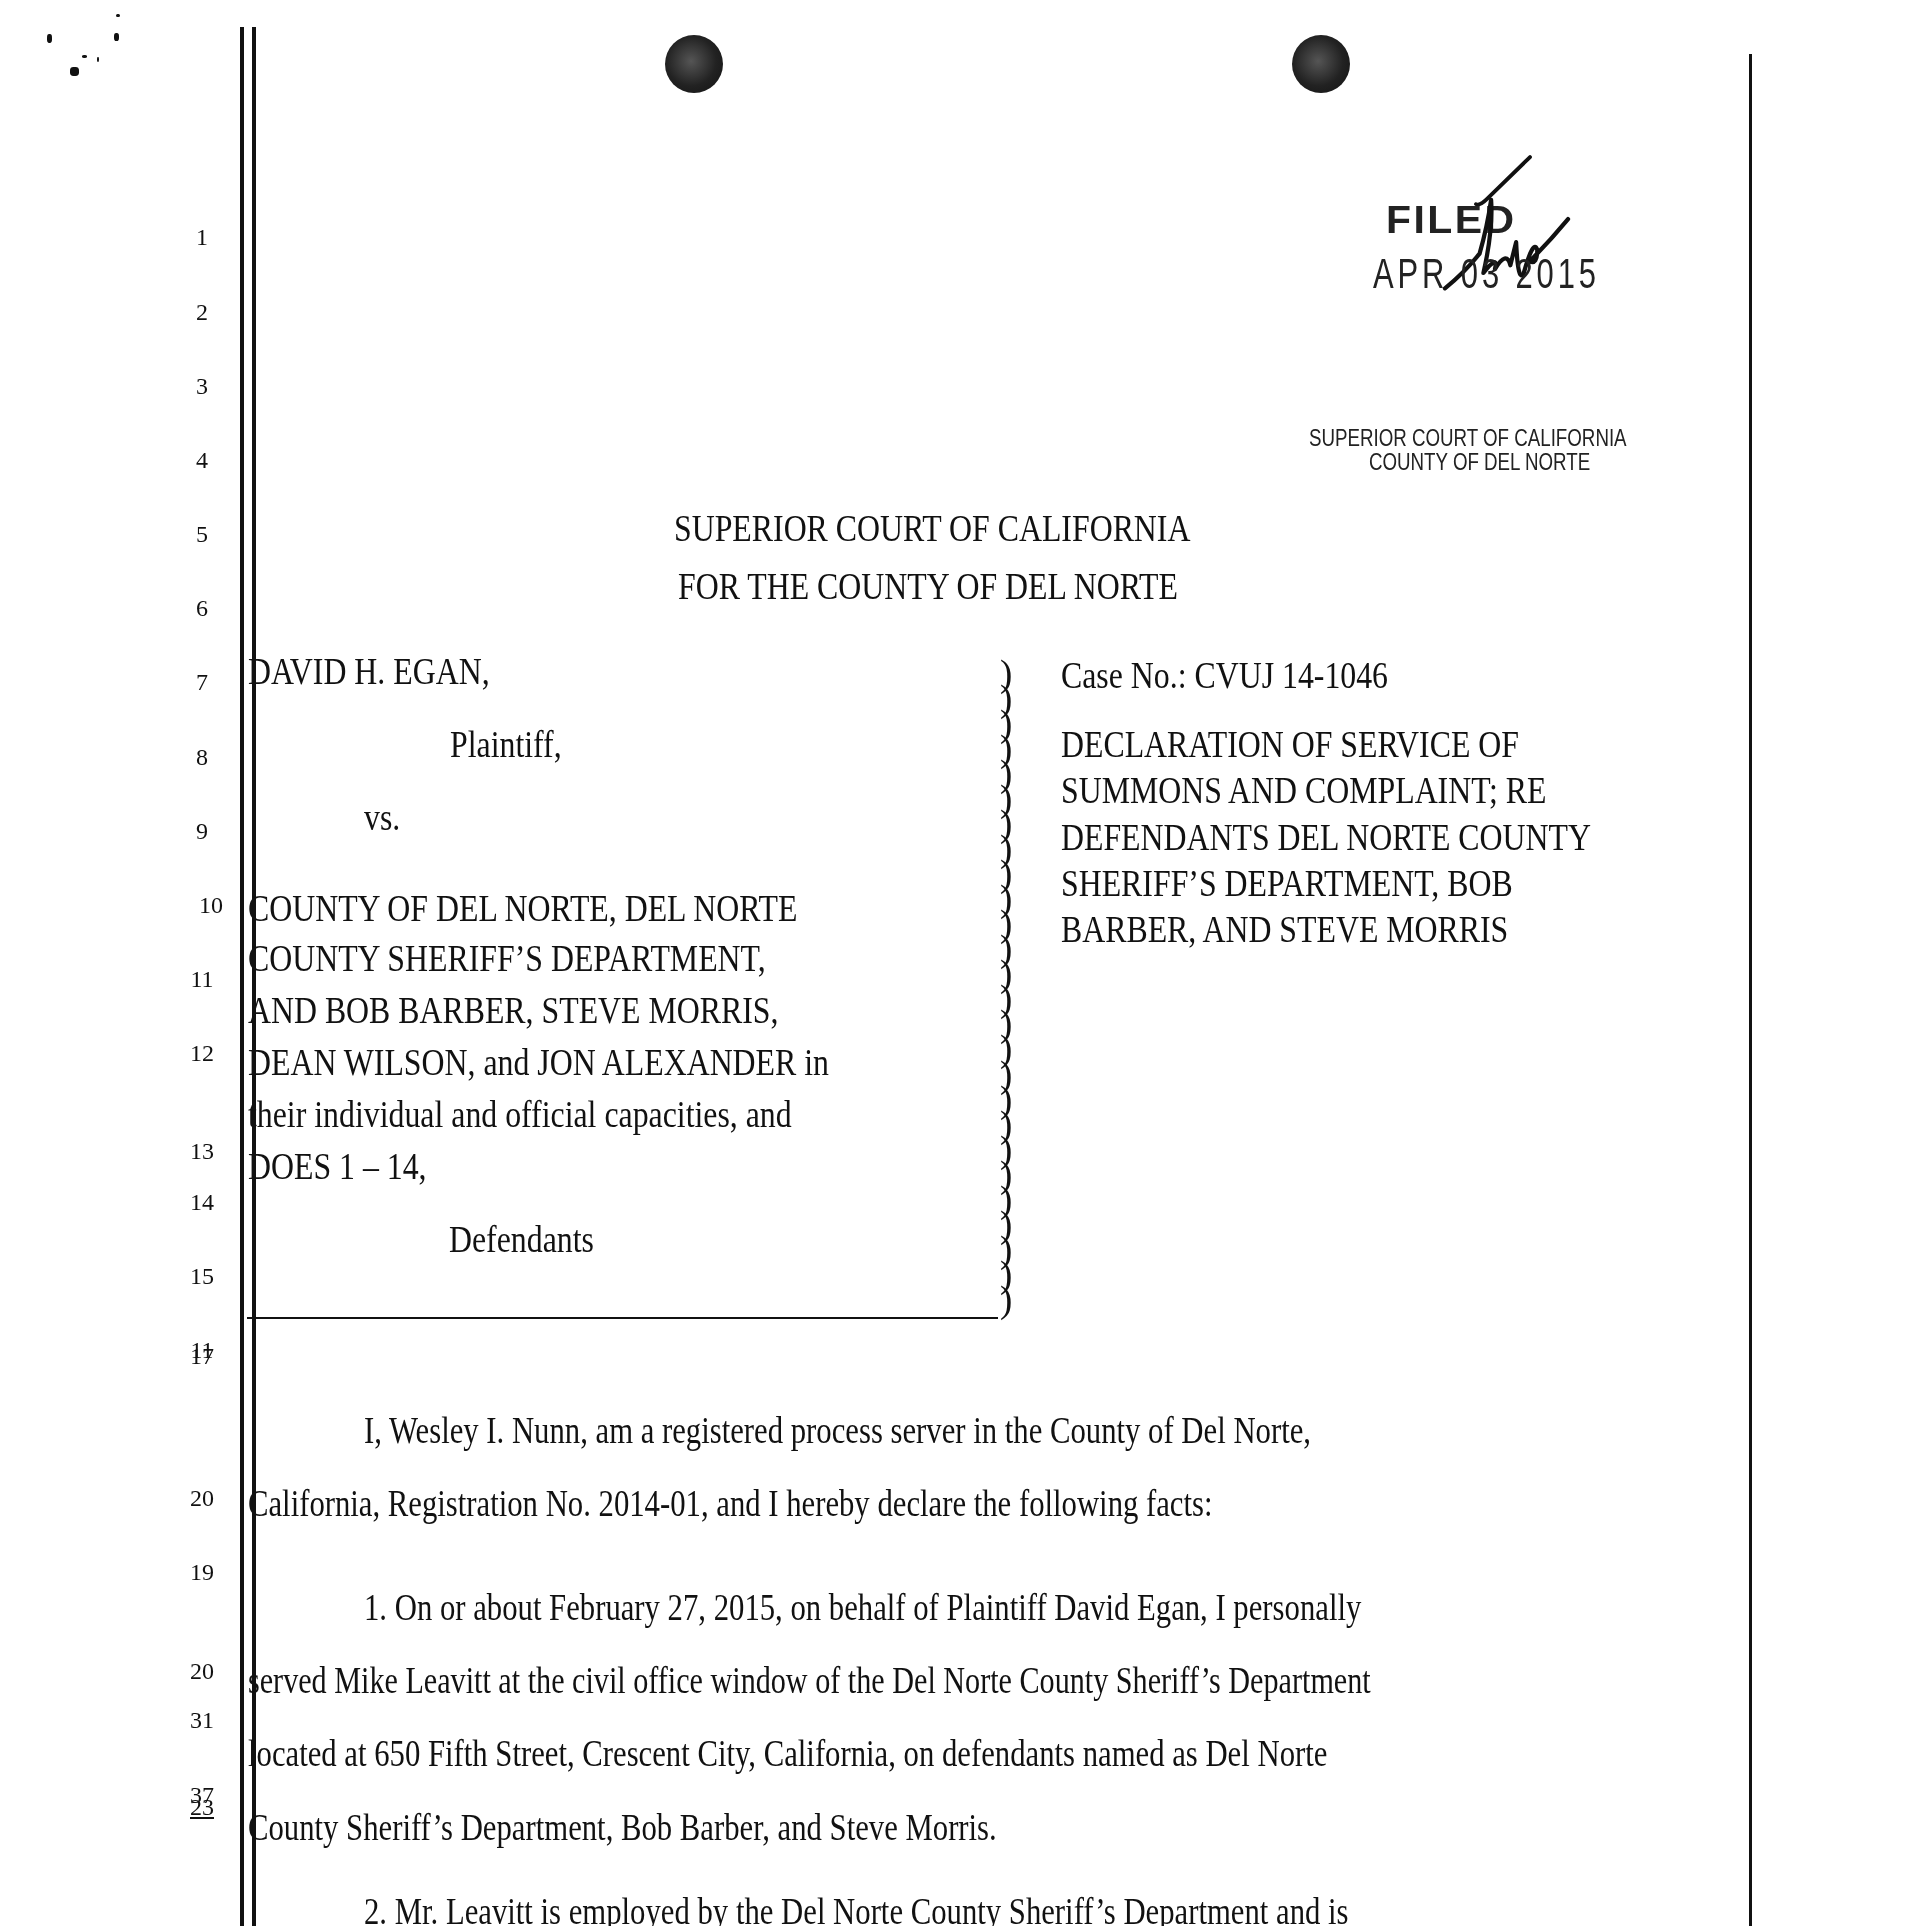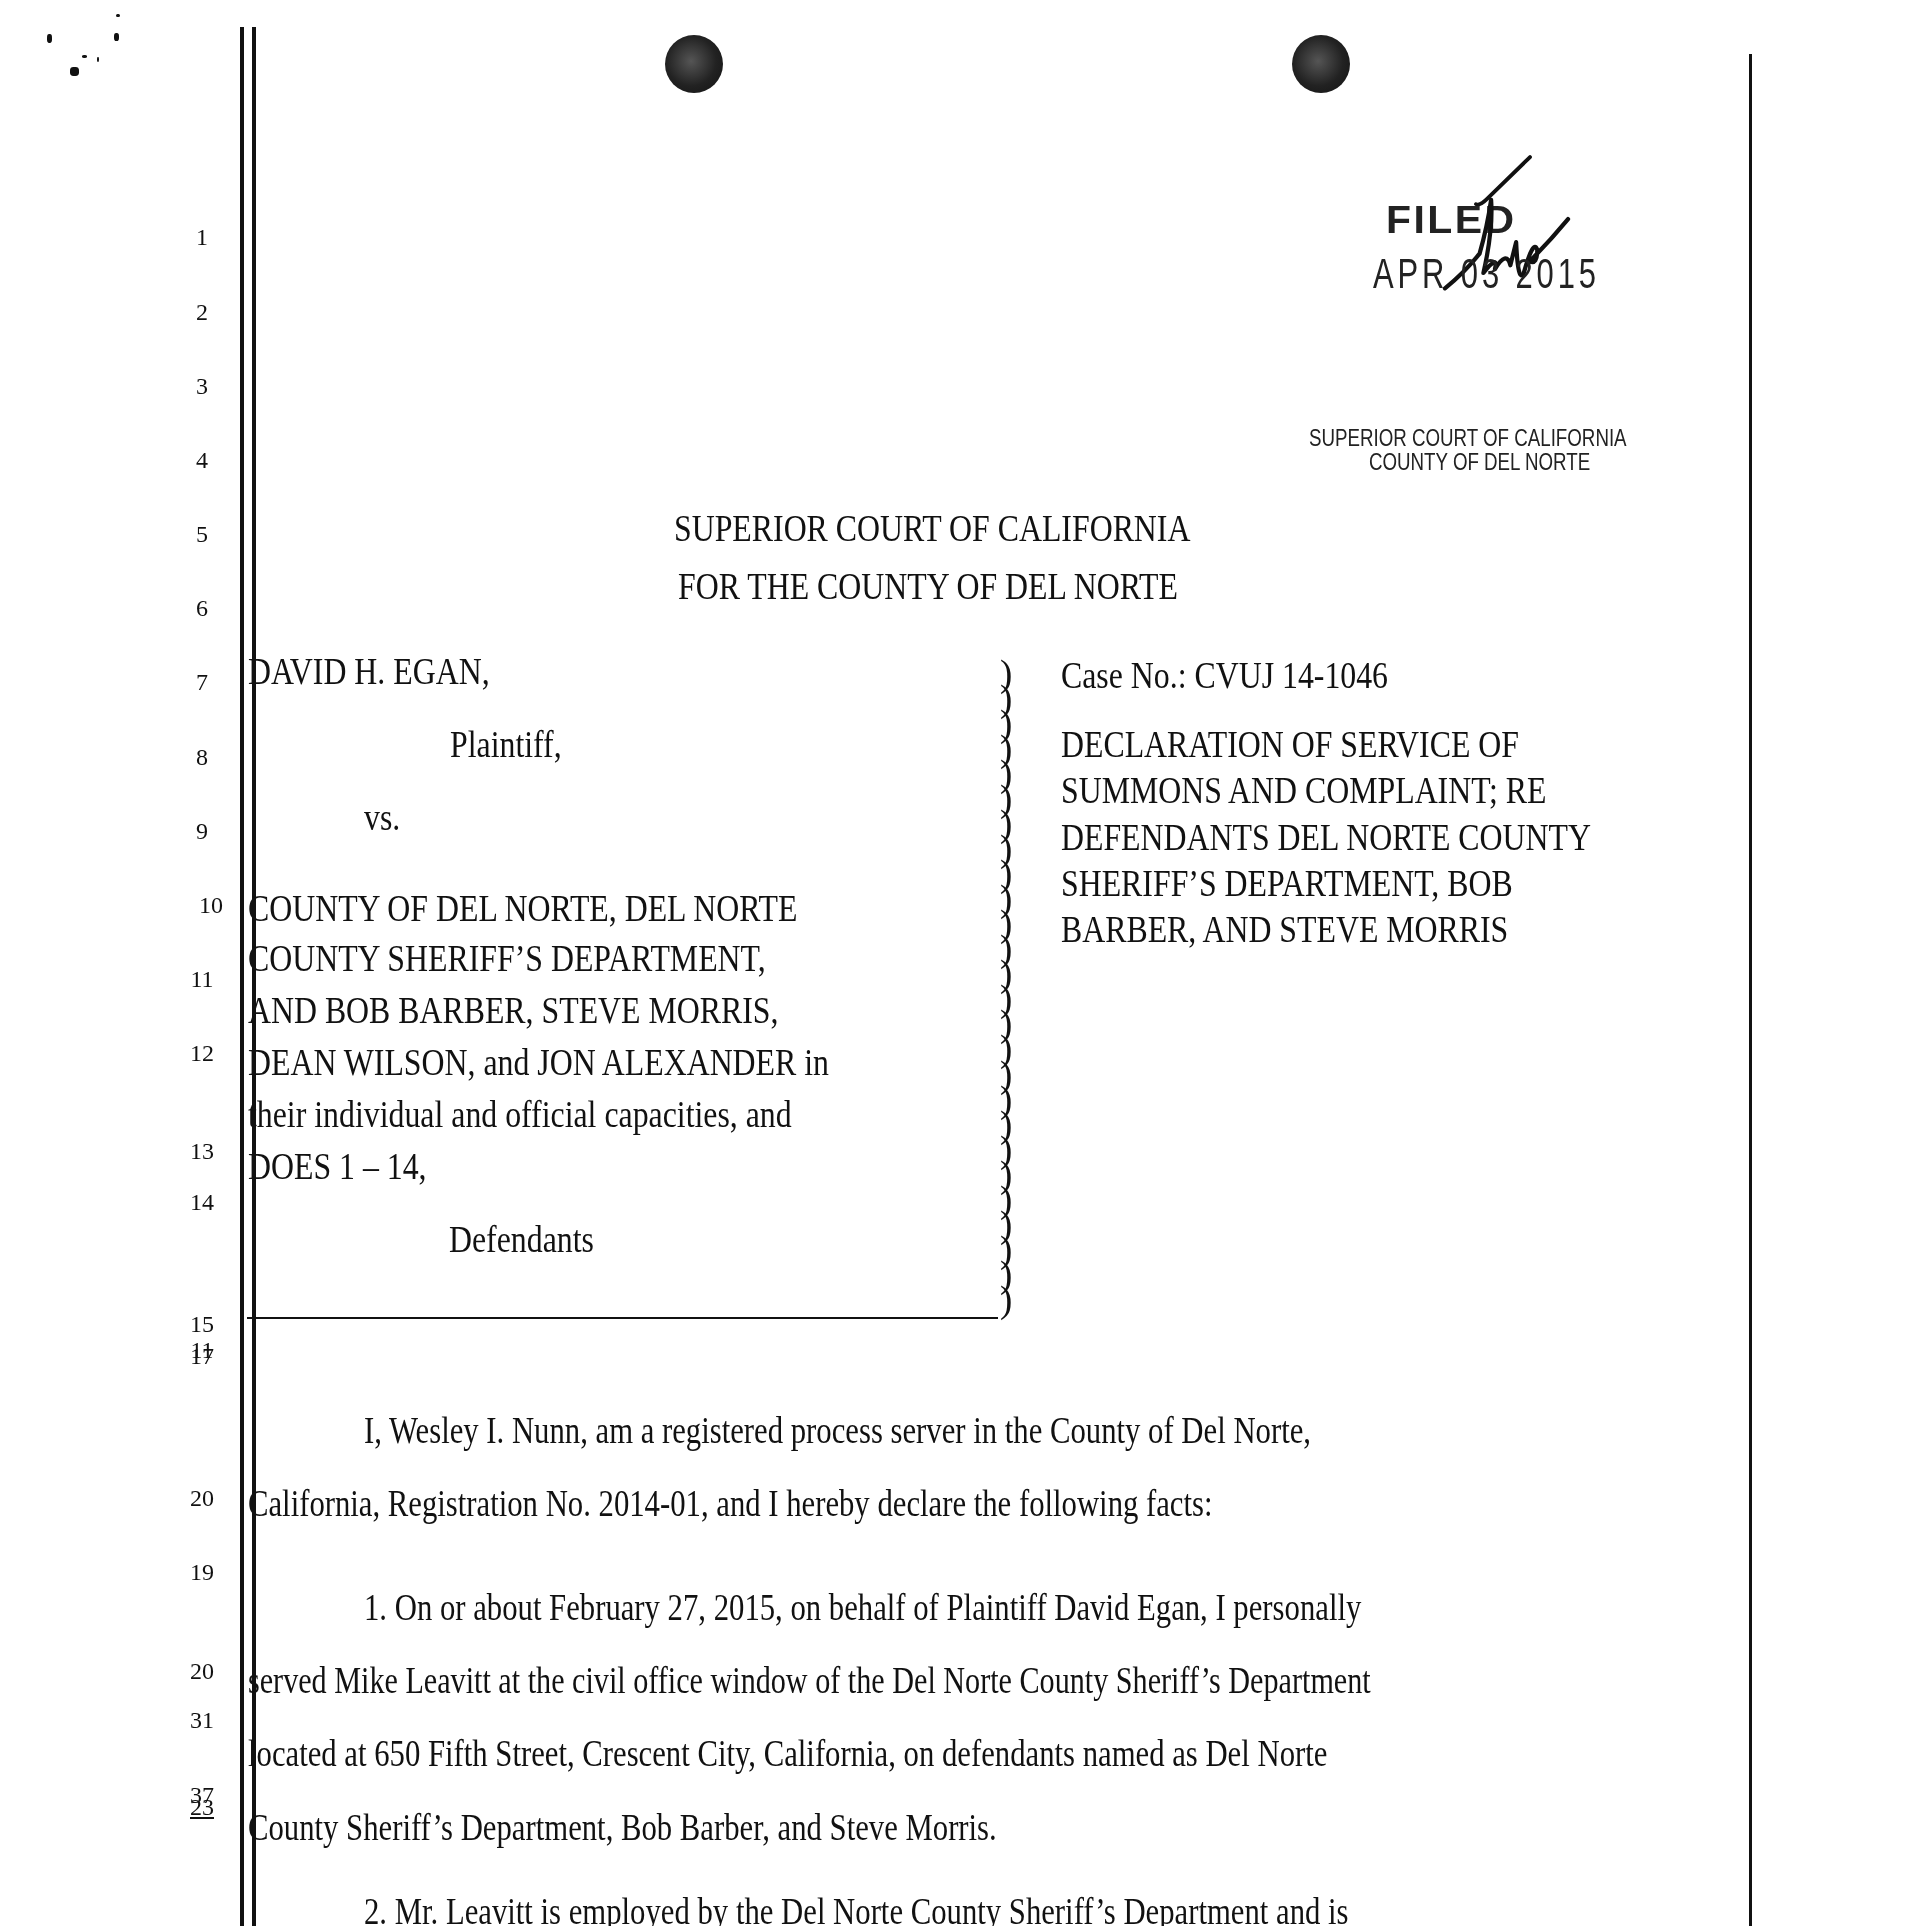--- a/index.html
+++ b/index.html
@@ -43,21 +43,21 @@
   <div class="lineno" style="top:522px;">5</div>
   <div class="lineno" style="top:596px;">6</div>
   <div class="lineno" style="top:670px;">7</div>
   <div class="lineno" style="top:745px;">8</div>
   <div class="lineno" style="top:819px;">9</div>
   <div class="lineno" style="top:893px;text-align:right;">10</div>
   <div class="lineno" style="top:967px;">11</div>
   <div class="lineno" style="top:1041px;">12</div>
   <div class="lineno" style="top:1139px;">13</div>
   <div class="lineno" style="top:1190px;">14</div>
-  <div class="lineno" style="top:1264px;margin-top:48px;">15</div>
+  <div class="lineno" style="top:1264px;">15</div>
   <div class="lineno" style="top:1338px;">11</div>
   <div class="lineno" style="top:1344px;">17</div>
   <div class="lineno" style="top:1486px;">20</div>
   <div class="lineno" style="top:1560px;">19</div>
   <div class="lineno" style="top:1635px;margin-top:24px;">20</div>
   <div class="lineno" style="top:1708px;">31</div>
   <div class="lineno" style="top:1783px;">37</div>
   <div class="lineno" style="top:1795px;text-decoration:underline;">23</div>
 
 </div>

